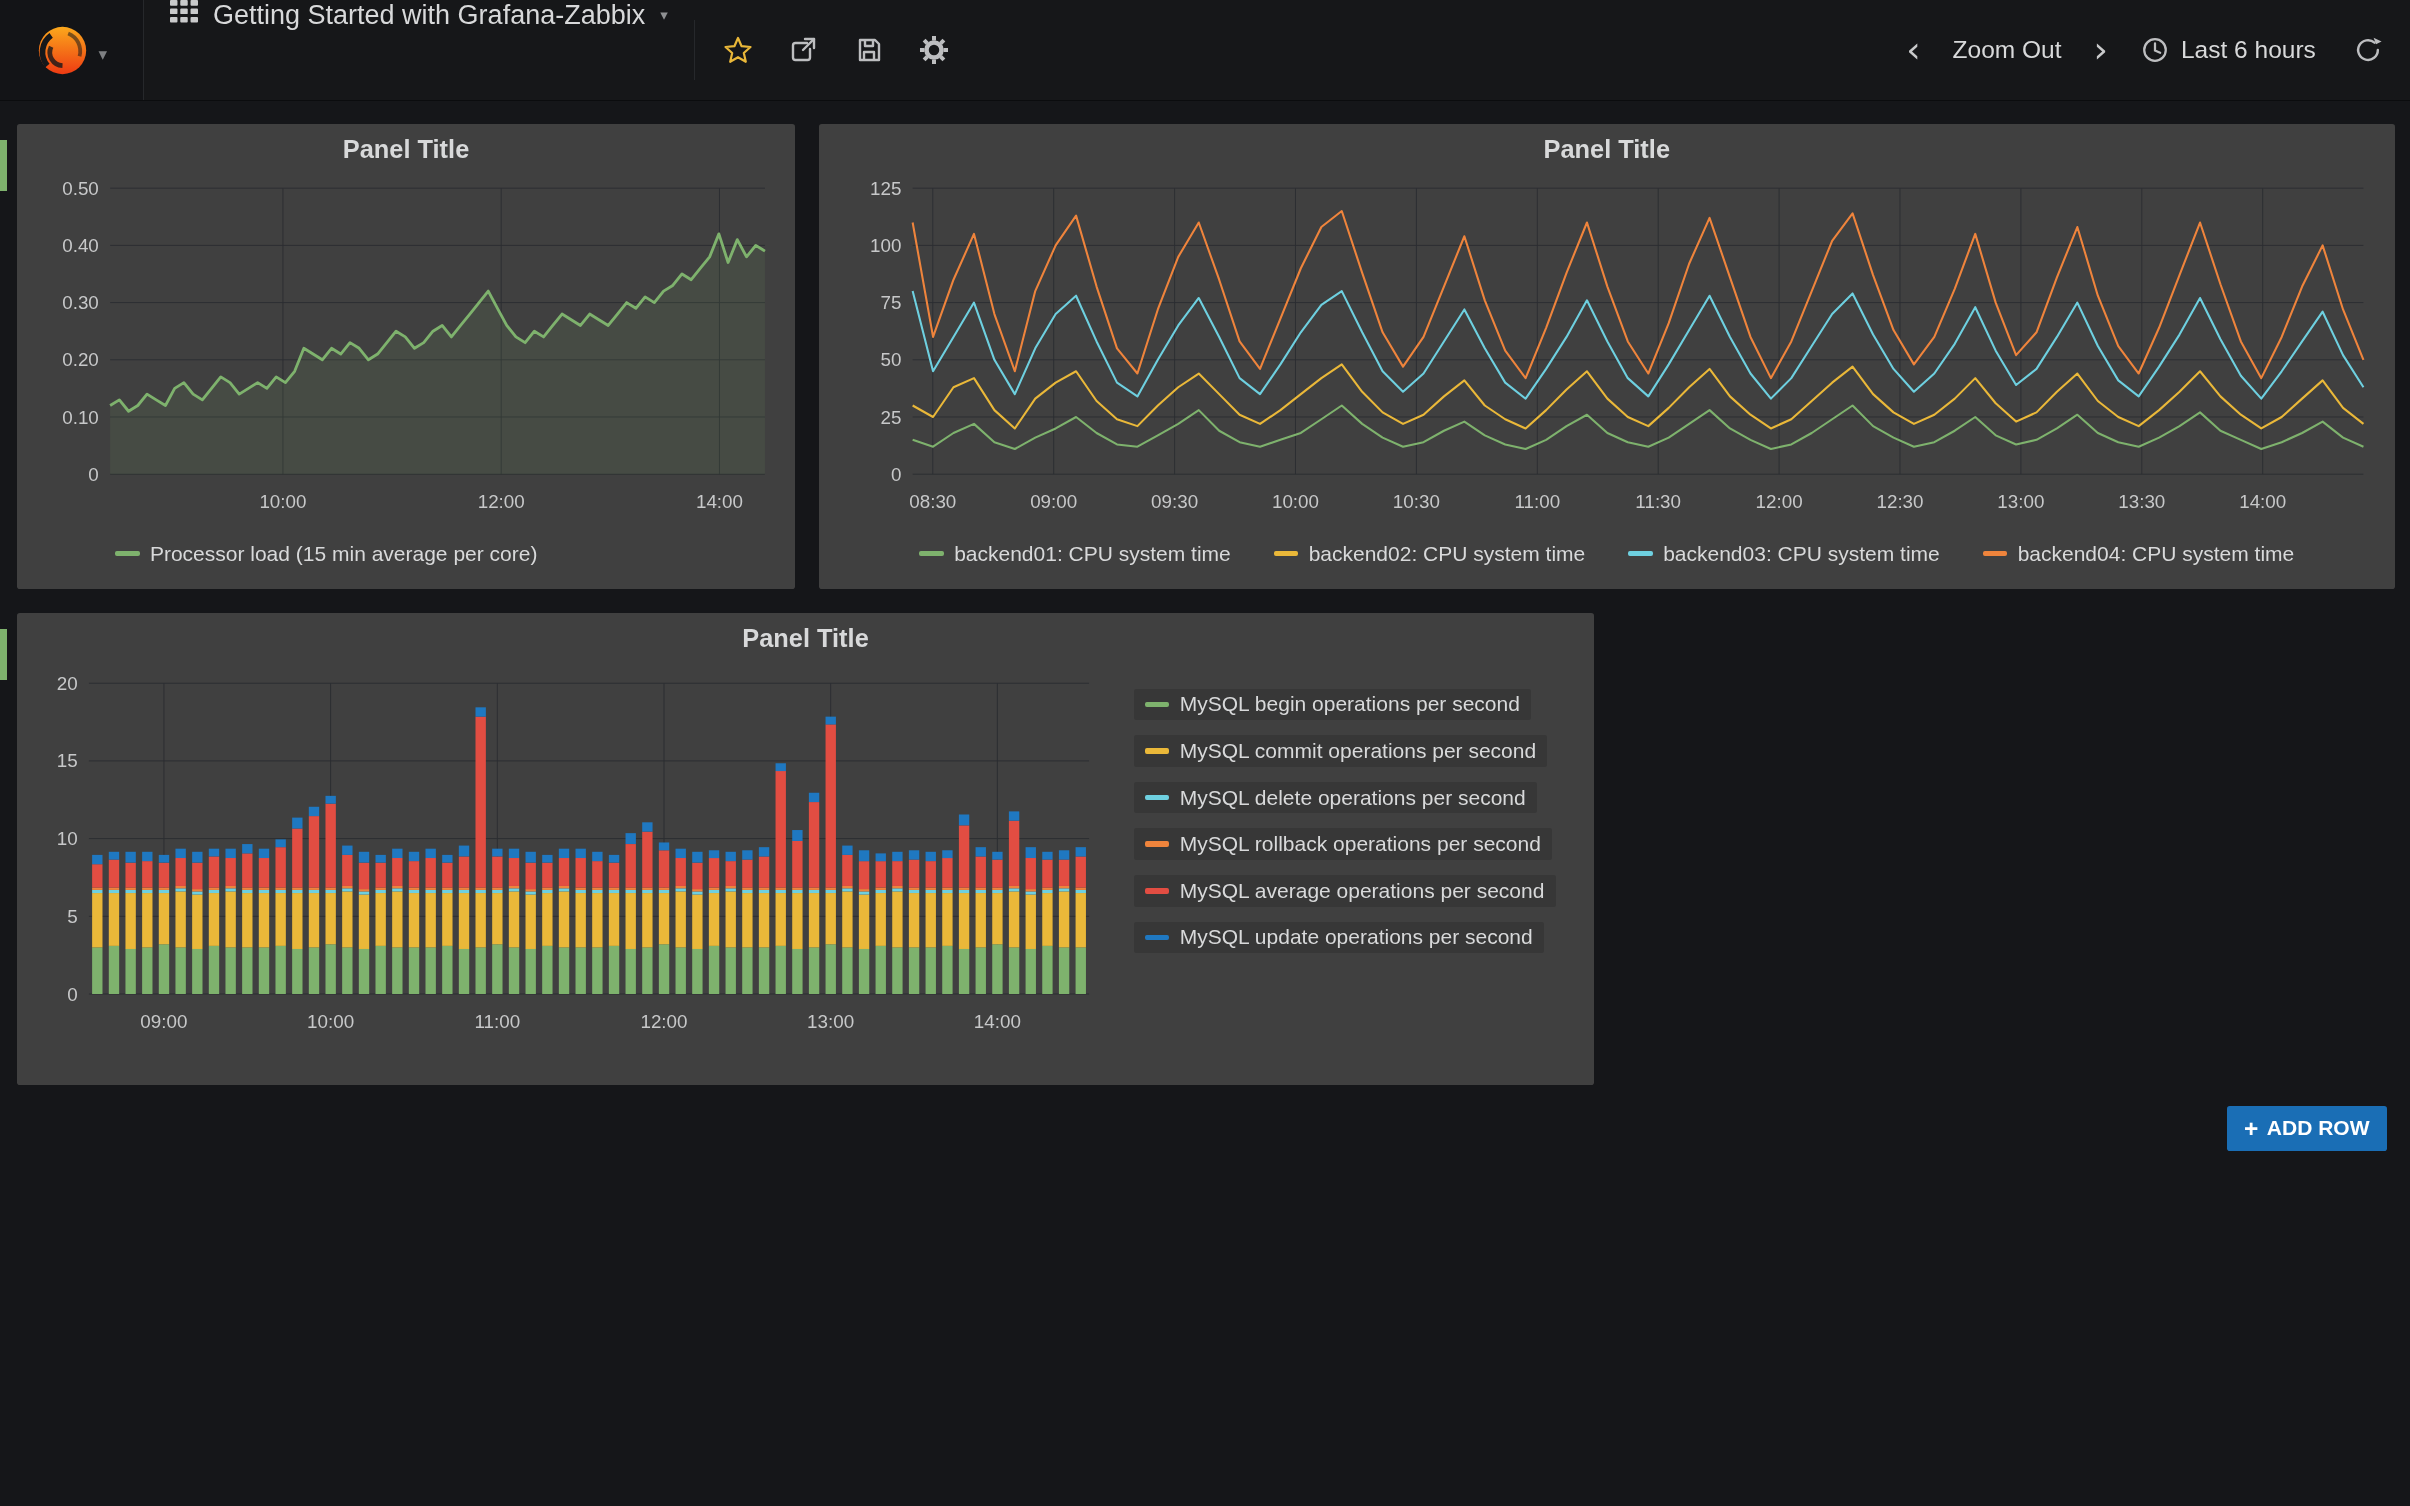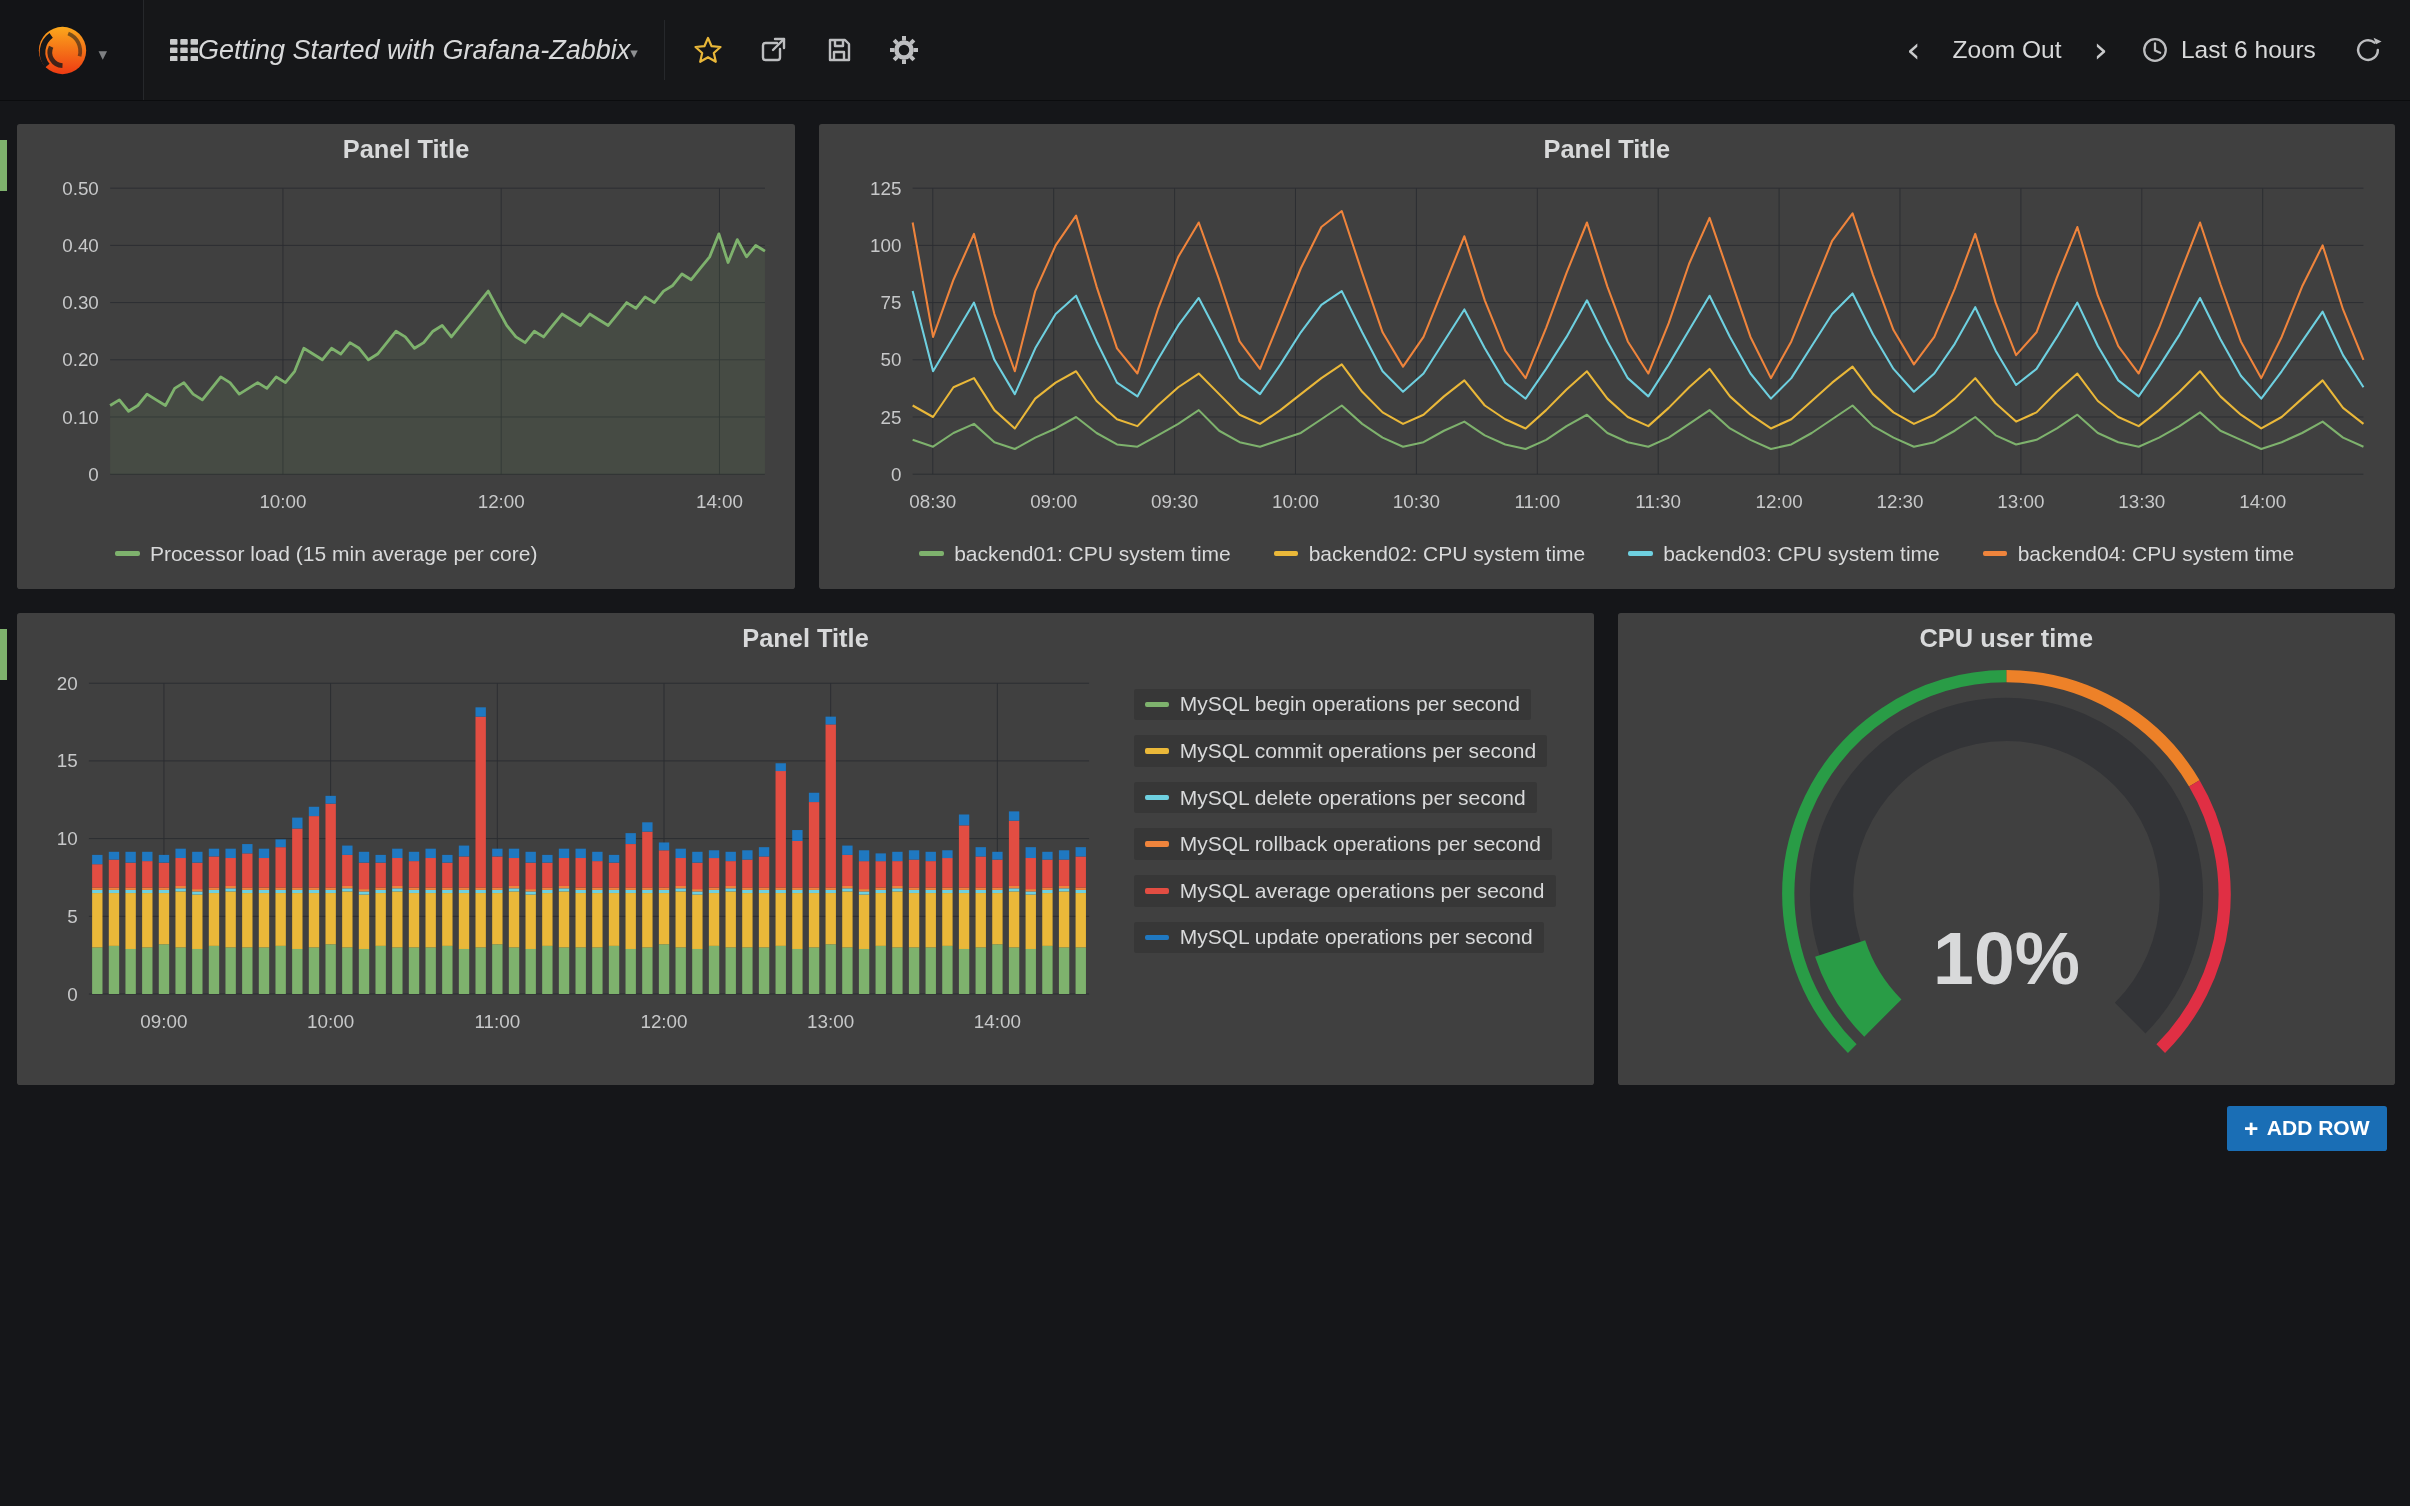--- a/index.html
+++ b/index.html
@@ -8,21 +8,21 @@
     background:#151619;color:#d8d9da;
     font-family:"Liberation Sans",sans-serif;
   }
   .glyph{font-family:"DejaVu Sans",sans-serif;}
 
   
   .navbar{height:100px;display:flex;align-items:center;background:#161719;border-bottom:0.9px solid #0b0c0e;}
   .logo-block{width:143px;height:100px;display:flex;align-items:center;justify-content:center;gap:9.4px;
     background:#131417;border-right:0.9px solid #26282b;cursor:pointer;}
   .logo-caret{color:#7e8083;font-size:17px;margin-top:7.5px;}
-  .dash-title-block{display:flex;align-items:center;padding:0 26px;height:100px;cursor:pointer;font-style:italic;}
+  .dash-title-block{display:flex;gap:15px;padding:0 26px;height:100px;cursor:pointer;}
   .dash-title{font-size:27px;color:#d8d9da;}
   .title-caret{color:#8e9092;font-size:15px;margin-top:5.6px;}
   .nav-divider{width:0.9px;height:60px;background:#26282b;}
   .nav-actions{display:flex;align-items:center;gap:24.5px;padding:0 22.6px;}
   .icon-btn{background:none;border:none;padding:0;margin:0;cursor:pointer;display:flex;align-items:center;justify-content:center;width:41px;height:47px;}
   .time-controls{margin-left:auto;display:flex;align-items:center;gap:13px;padding-right:22.6px;}
   .nav-text{color:#d8d9da;font-size:24.5px;}
   .chev{color:#c9cacb;font-size:36px;line-height:36px;padding:0 5.6px;}
   .range-btn{display:flex;align-items:center;gap:11.3px;background:none;border:none;cursor:pointer;padding:0 5.6px;}
   .refresh-btn{margin-left:13px;}
@@ -684,31 +684,20 @@
               <span>MySQL average operations per second</span>
             </span>
             <span class="legend-item">
               <span class="legend-dash" style="background: rgb(31, 120, 193);"></span>
               <span>MySQL update operations per second</span>
             </span>
           </div>
       </div>
     </div>
 
-    <div class="panel panel-p4">
-      <div class="panel-header">CPU user time</div>
-      <svg class="chart" width="753" height="395" viewBox="0 0 800 420">
-          <path d="M268.5,376.5 A186,186 0 1 1 531.5,376.5" fill="none" stroke="#333437" stroke-width="46"></path>
-          <path d="M268.5,376.5 A186,186 0 0 1 223.1,302.5" fill="none" stroke="#299c46" stroke-width="56"></path>
-          <path d="M236.0,409.0 A232,232 0 0 1 400.0,13.0" fill="none" stroke="#299c46" stroke-width="13"></path>
-          <path d="M400.0,13.0 A232,232 0 0 1 599.7,126.9" fill="none" stroke="#ed8128" stroke-width="13"></path>
-          <path d="M599.7,126.9 A232,232 0 0 1 564.0,409.0" fill="none" stroke="#e02f44" stroke-width="13"></path>
-          <text x="400" y="340" text-anchor="middle" fill="#d8d9da" font-size="78" font-weight="bold">10%</text>
-        </svg>
-    </div>
   </section>
 
   <div class="footer">
     <button class="add-row">
       <span class="plus">+</span>
       <span>ADD ROW</span>
     </button>
   </div>
 </main>
 

